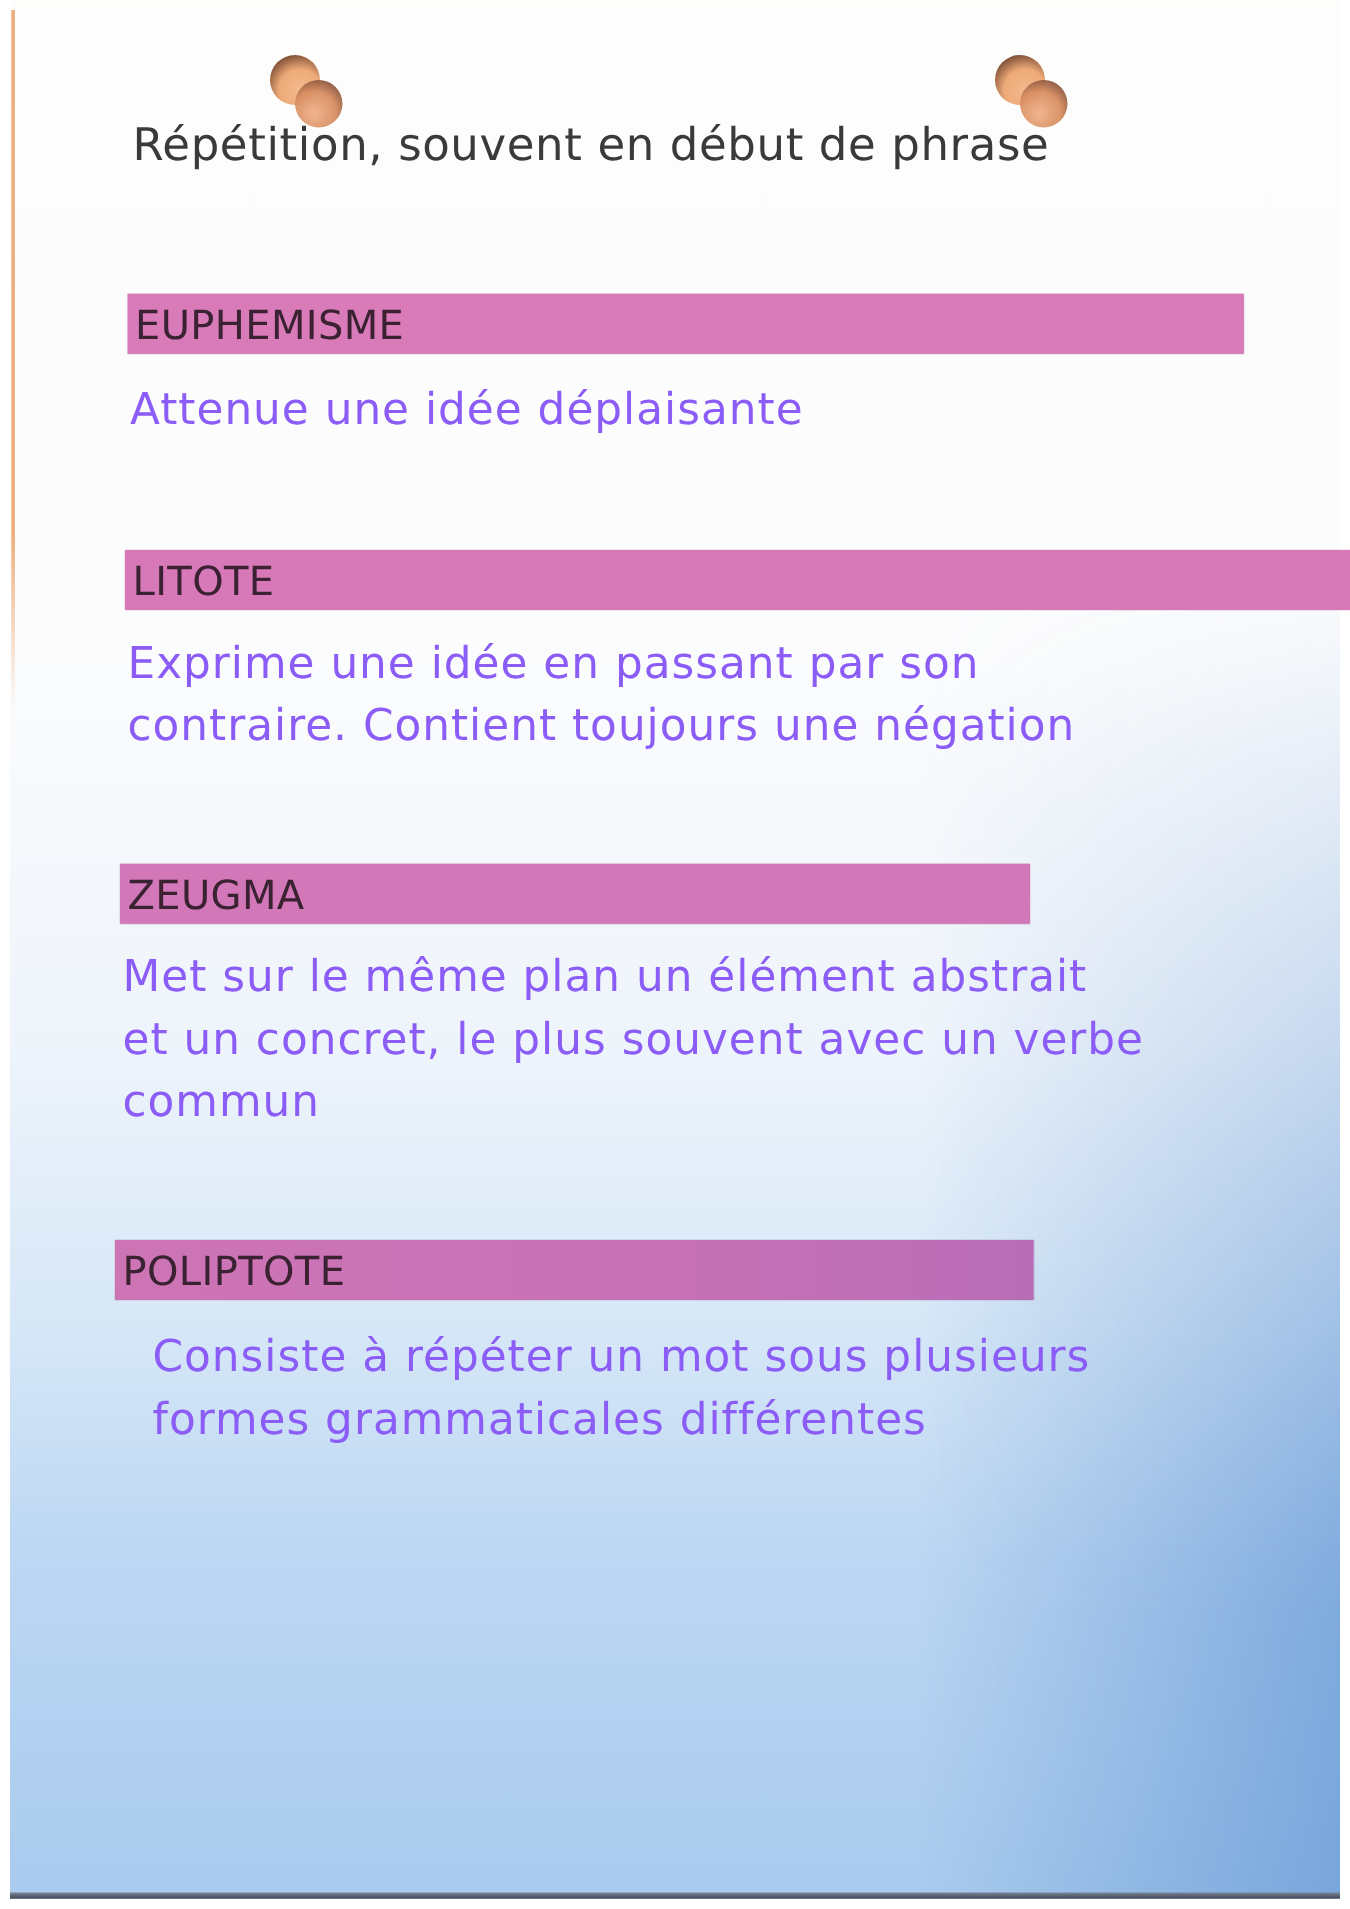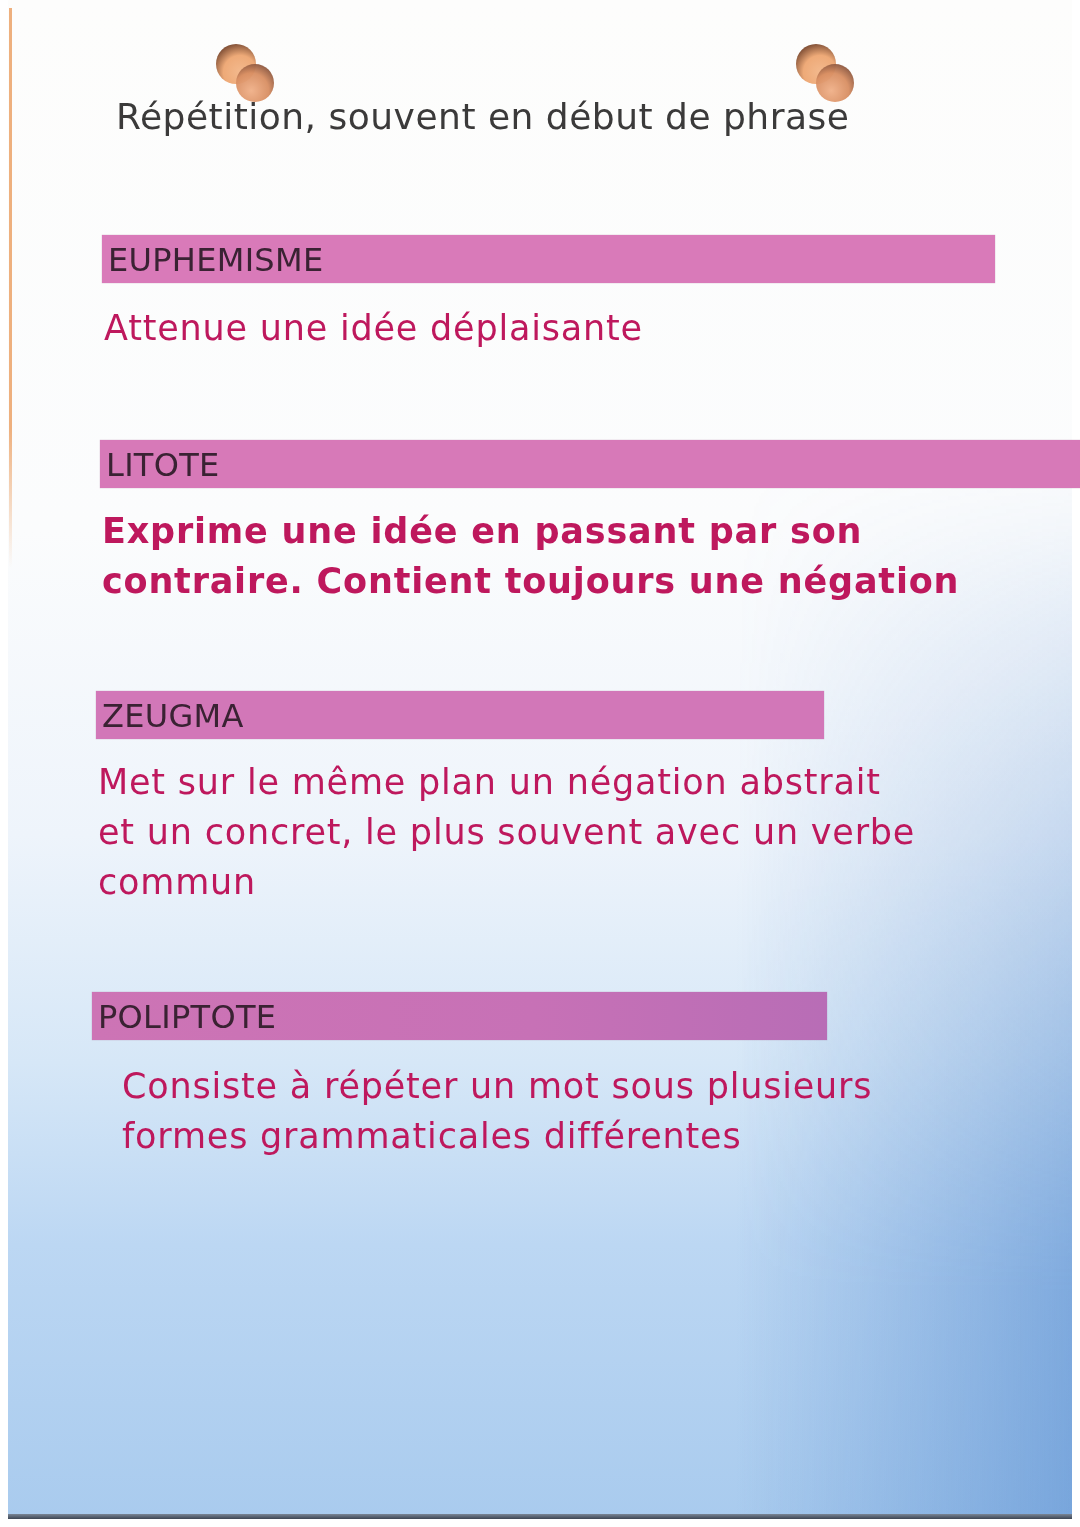--- a/index.html
+++ b/index.html
@@ -75,21 +75,21 @@
       background: radial-gradient(circle at 60% 70%, #f3b98d 0%, #eeaa78 45%, #7a4a32 80%, #4a2c22 100%);
     }
     .blob .c2 {
       left: 24px; top: 26px;
       width: 38px; height: 38px;
       background: radial-gradient(circle at 40% 70%, #f0b088 0%, #d88e62 50%, #7b4a36 85%, #4c2e24 100%);
       opacity: 0.95;
     }
     .subtitle {
       position: absolute;
-      left: 116px;
+      left: 106px;
       top: 96px;
       font-size: 36px;
       color: #3b3a3a;
       letter-spacing: 0.5px;
       z-index: 4;
       white-space: nowrap;
     }
     .term-bar {
       position: absolute;
       height: 48px;
@@ -103,21 +103,21 @@
       top: 6px;
       font-size: 32px;
       color: #3a2233;
       letter-spacing: 0.3px;
       white-space: nowrap;
     }
     .definition {
       position: absolute;
       font-size: 35px;
       line-height: 50px;
-      color: #be185d;
+      color: #8b5cf6;
       letter-spacing: 0.8px;
       z-index: 4;
       white-space: pre-line;
     }
   </style>
 </head>
 <body>
 
 <div class="card"></div>
 <div class="card-bottom-edge"></div>
@@ -135,27 +135,27 @@
 <div class="subtitle">Répétition, souvent en début de phrase</div>
 
 <div class="term-bar" style="left:102px; top:235px; width:893px; background:#d97ab9;">
   <span class="label">EUPHEMISME</span>
 </div>
 <div class="definition" style="left:104px; top:303px;">Attenue une idée déplaisante</div>
 
 <div class="term-bar" style="left:100px; top:440px; width:1046px; background:#d779b8;">
   <span class="label">LITOTE</span>
 </div>
-<div class="definition" style="left:102px; top:506px;font-weight:bold;">Exprime une idée en passant par son
+<div class="definition" style="left:102px; top:506px;">Exprime une idée en passant par son
 contraire. Contient toujours une négation</div>
 
 <div class="term-bar" style="left:96px; top:691px; width:728px; background:#d277b8;">
   <span class="label">ZEUGMA</span>
 </div>
-<div class="definition" style="left:98px; top:757px;">Met sur le même plan un négation abstrait
+<div class="definition" style="left:98px; top:757px;">Met sur le même plan un élément abstrait
 et un concret, le plus souvent avec un verbe
 commun</div>
 
 <div class="term-bar" style="left:92px; top:992px; width:735px; background:linear-gradient(90deg,#cd74b5 0%,#c771b6 60%,#b86db6 100%);">
   <span class="label">POLIPTOTE</span>
 </div>
 <div class="definition" style="left:94px; top:1061px;margin-left:28px;">Consiste à répéter un mot sous plusieurs
 formes grammaticales différentes</div>
 
 </body></html>

